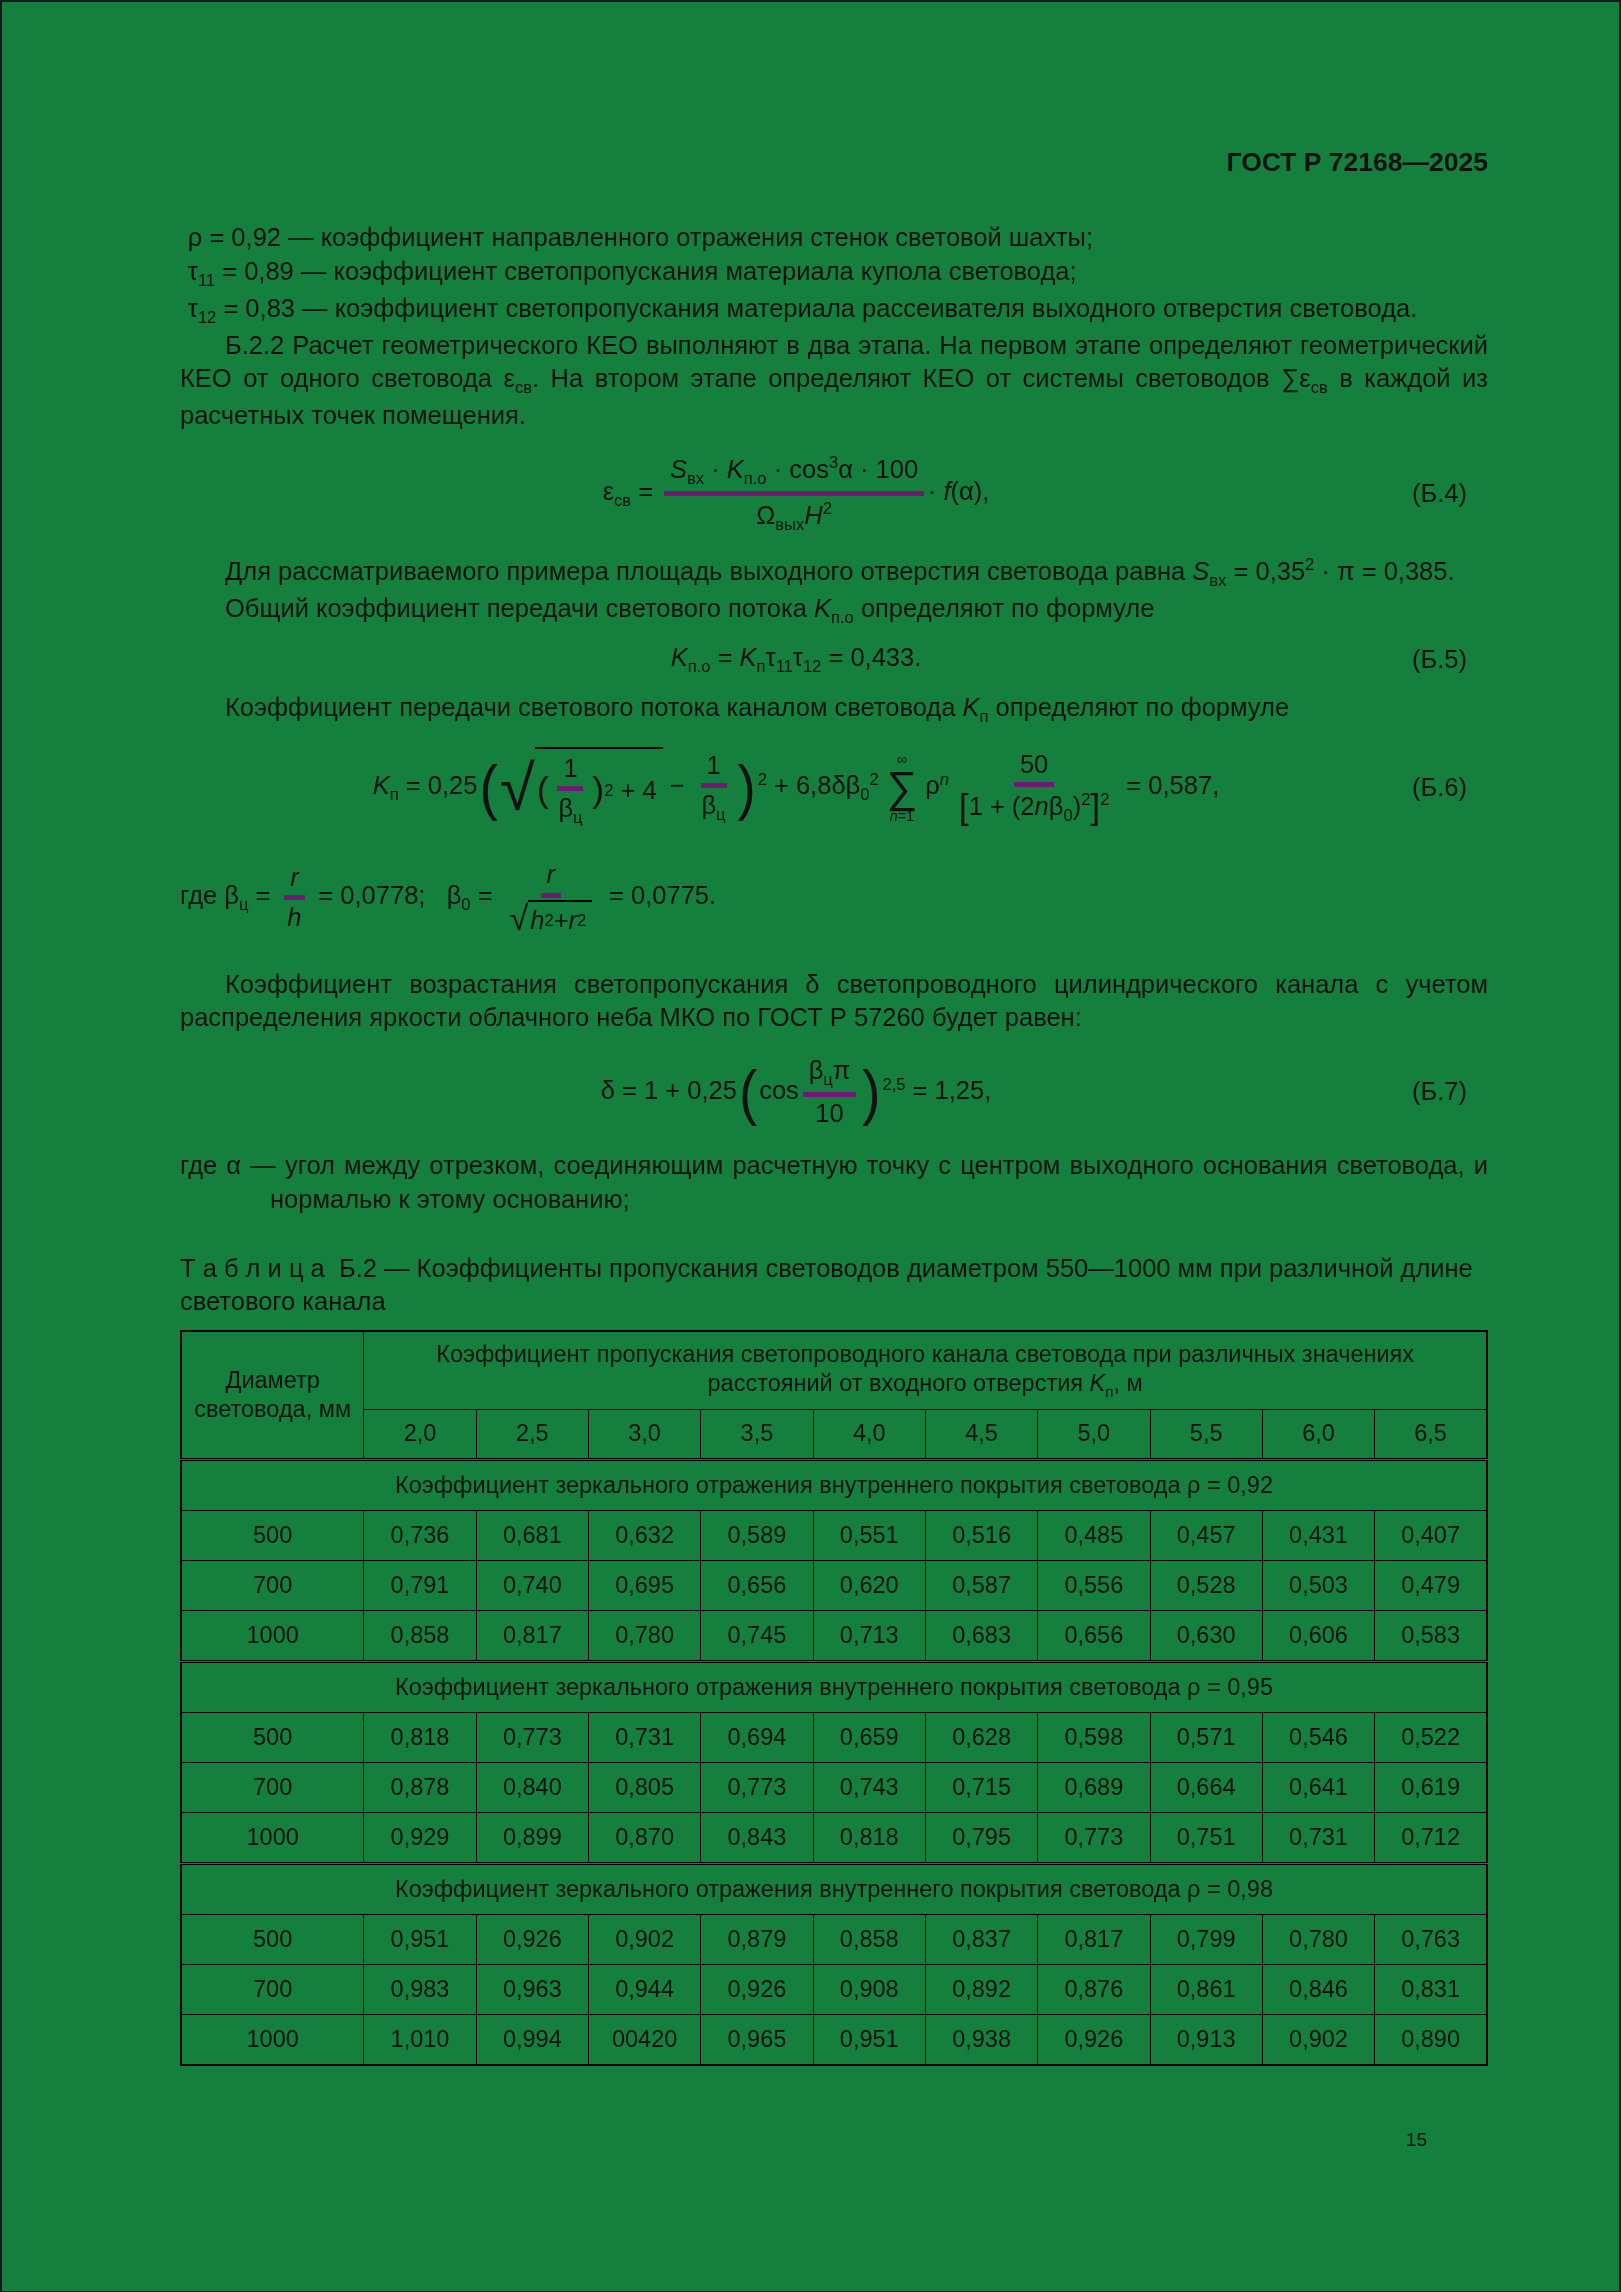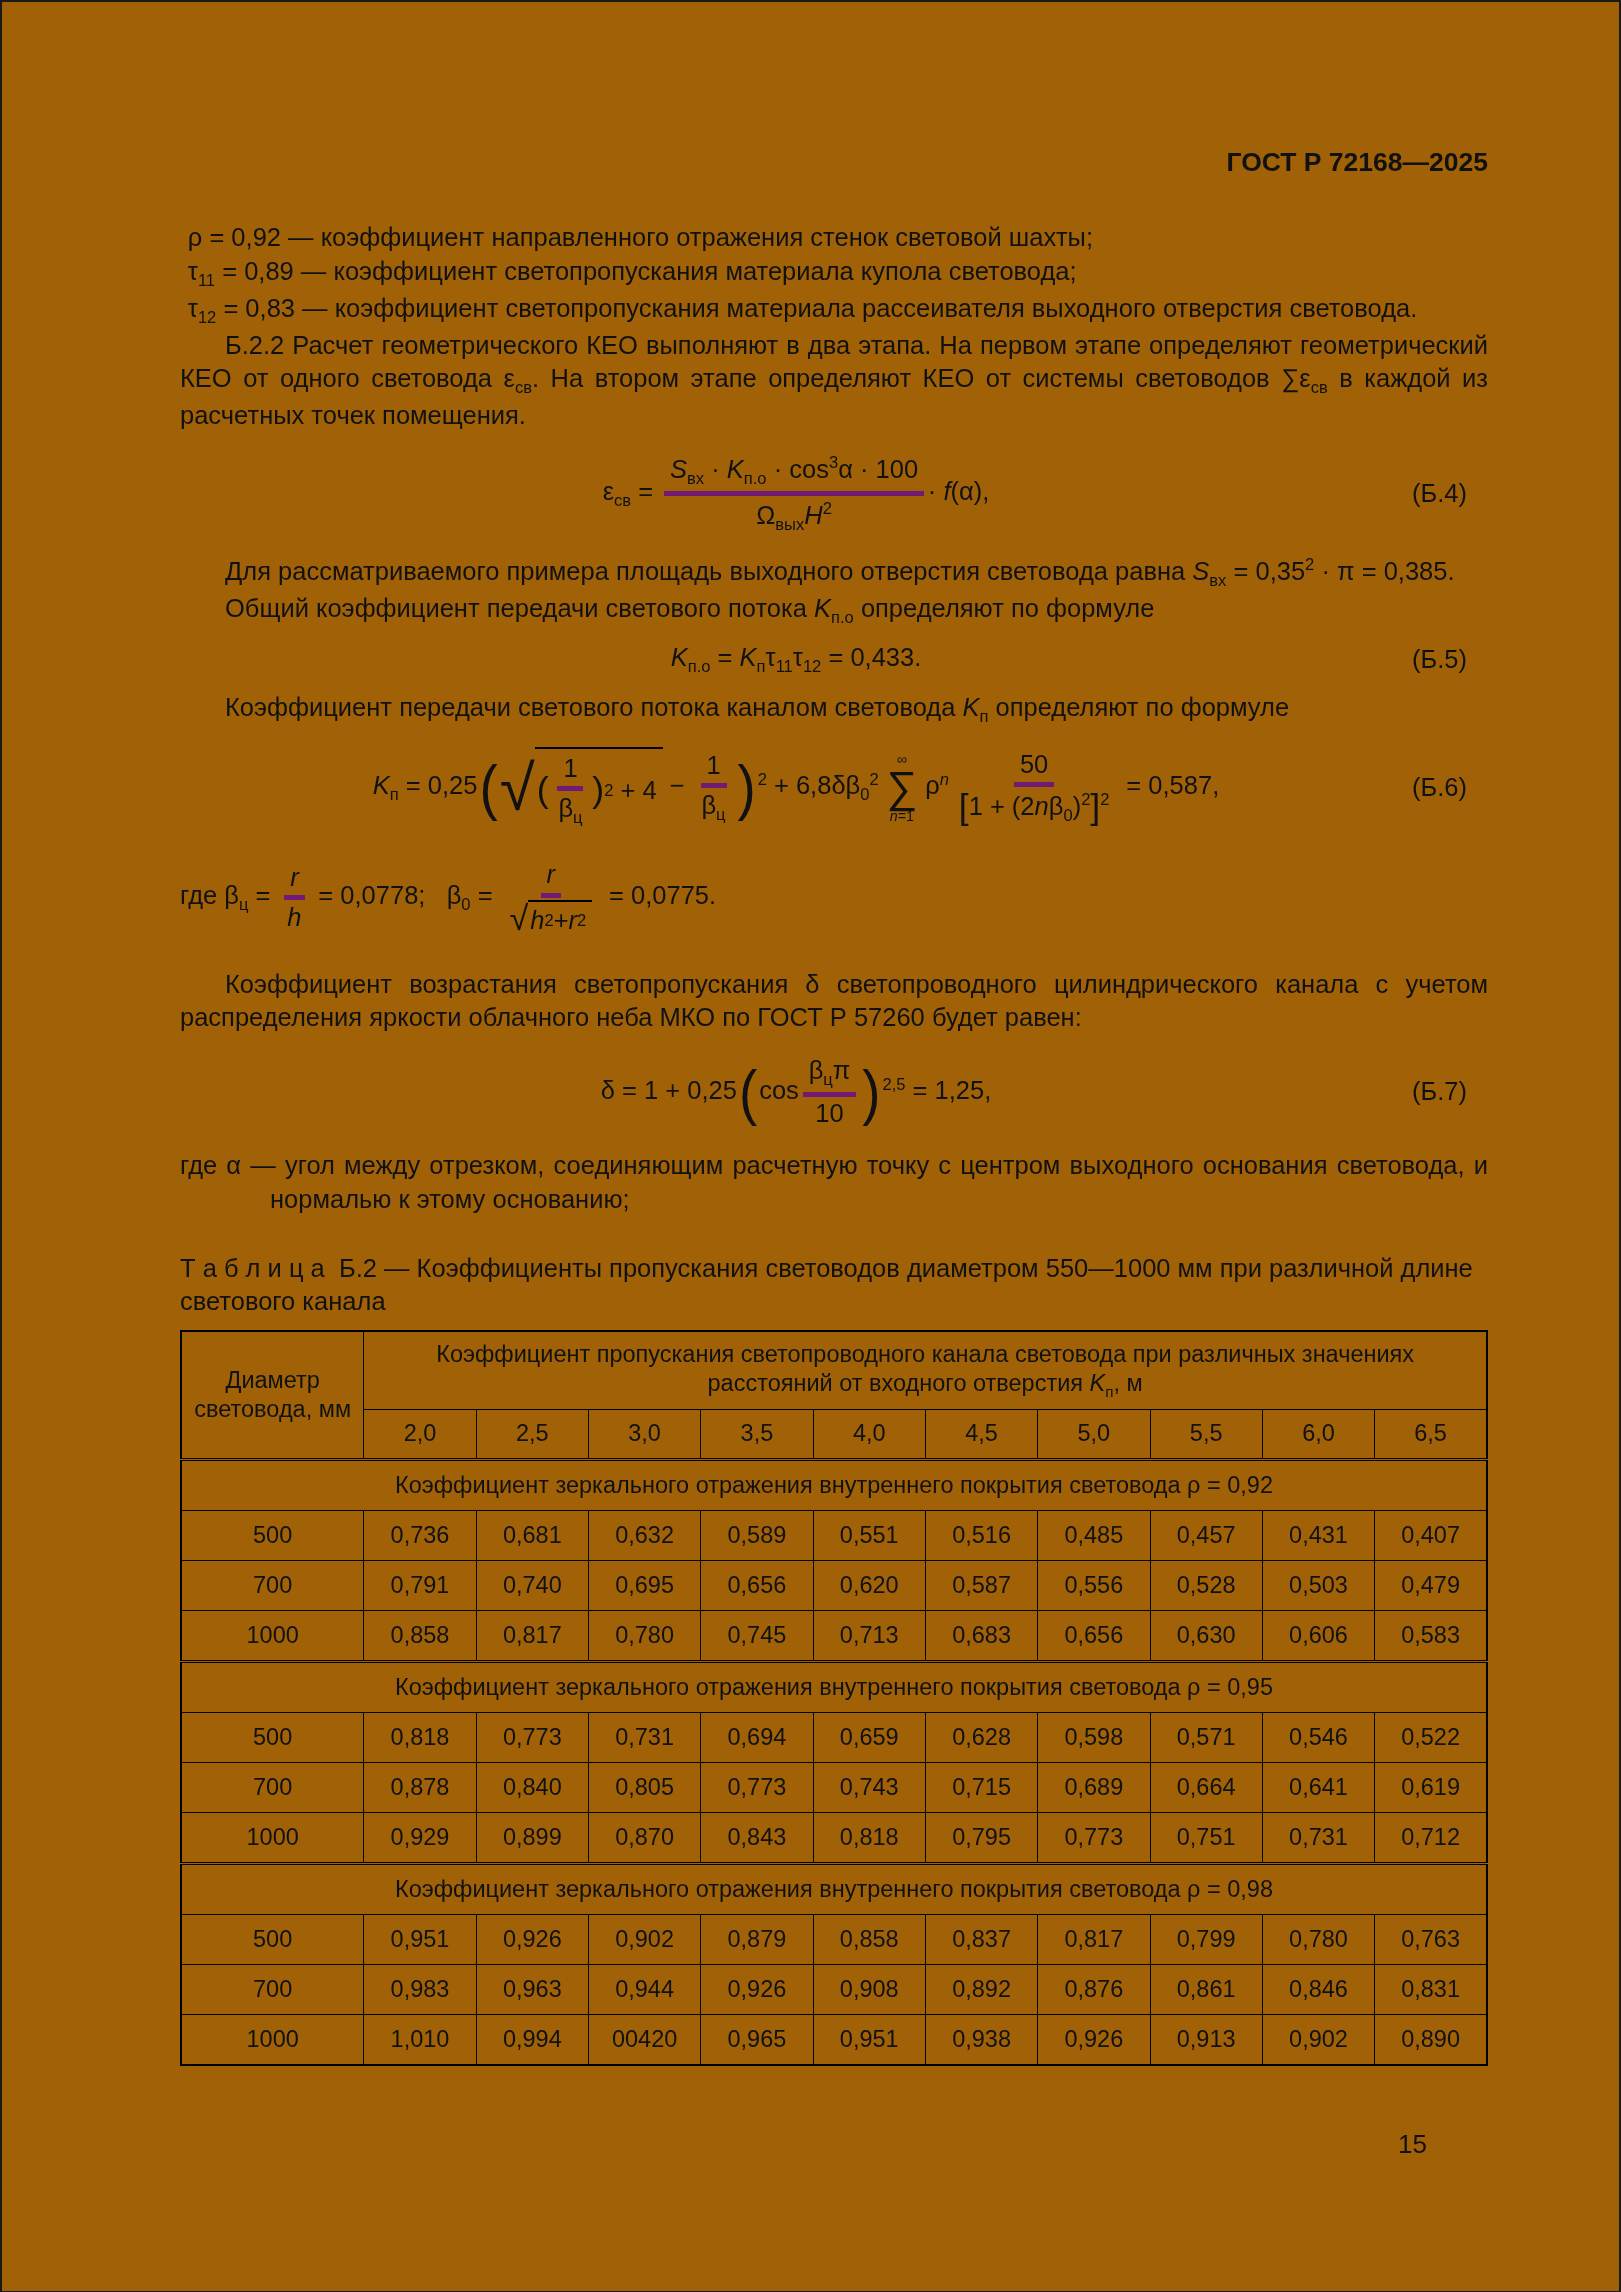--- a/index.html
+++ b/index.html
@@ -1,19 +1,19 @@
 <!DOCTYPE html>
 <html><head>
 <meta charset="utf-8">
 <style>
   html,body{margin:0;padding:0;background:#e8e8e8;}
   .page{
     position:relative;
     width:1621px;height:2293px;
-    background:#a16207;
+    background:#15803d;
     border:2px solid #1a1a1a;
     box-sizing:border-box;
     font-family:"Liberation Sans", sans-serif;
     color:#111;
     overflow:hidden;
   }
   .content{
     position:absolute;
     left:178px; top:0;
     width:1308px;
@@ -73,21 +73,21 @@
   }
   .data-table td.hd-span{padding:7.8px 29px;margin-top:22px;}
   .sec-row td{
     border-top:3.9px double #000;
     padding:9.8px 3.9px;
   }
   .page-number{
     text-align:right;
     padding-right:61px;
     margin-top:61px;
-    font-size:26px;
+    font-size:19px;
   }
 </style>
 </head>
 <body>
 
 <div class="page">
   <div class="content">
 
     <div class="doc-header">ГОСТ Р 72168—2025</div>
 

